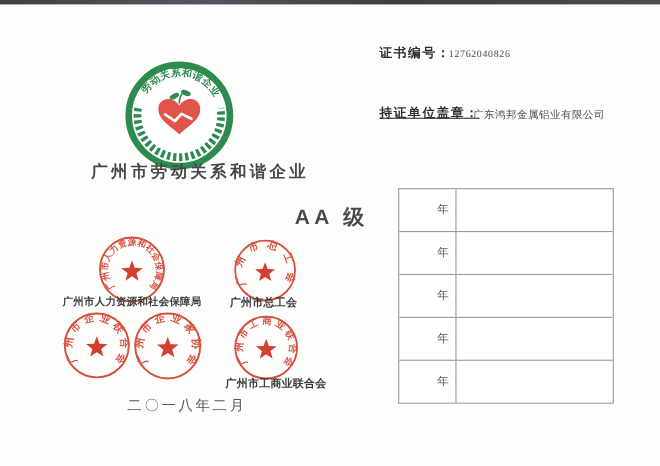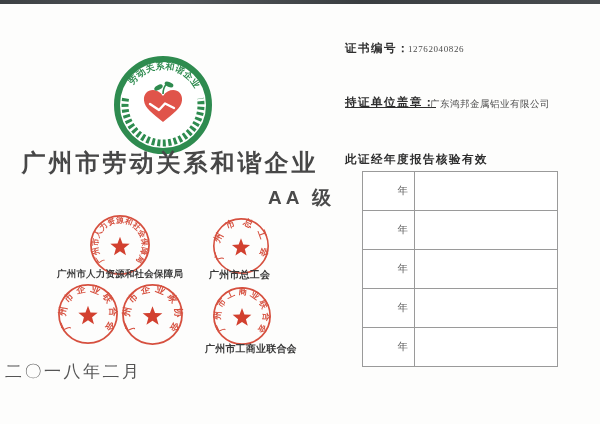--- a/index.html
+++ b/index.html
@@ -10,44 +10,44 @@
     -webkit-font-smoothing:antialiased;
   }
   .scan-top-edge{
     position:absolute;left:0;top:0;width:600px;height:4px;
     background:linear-gradient(90deg,#3d4144 0%,#52565a 30%,#3a3e41 60%,#484c4f 100%);
   }
   
   .left-col{position:absolute;left:5px;top:0;width:330px;height:424px;}
   .emblem{position:absolute;left:108px;top:55px;width:100px;height:100px;}
   .cert-title{
-    position:absolute;left:0;top:147px;width:330px;text-align:center;
-    font-size:24px;font-weight:bold;color:#474747;letter-spacing:3px;white-space:nowrap;
+    position:absolute;left:12px;top:147px;width:330px;text-align:center;
+    font-size:15px;font-weight:bold;color:#474747;letter-spacing:3px;white-space:nowrap;
   }
   .cert-grade{
     position:absolute;left:0;top:185px;width:330px;text-align:right;
     font-size:19px;font-weight:bold;color:#4a4a4a;letter-spacing:4px;
   }
   .seal{position:absolute;}
   .seal-1{left:84px;top:214px;width:62px;height:62px;}
   .seal-2{left:207px;top:217px;width:58px;height:58px;}
   .seal-3{left:52px;top:283px;width:62px;height:62px;}
   .seal-4{left:116px;top:283px;width:63px;height:63px;}
   .seal-5{left:207px;top:286px;width:60px;height:60px;}
   .seal-caption{
     position:absolute;font-size:9.5px;font-weight:bold;color:#3a3a3a;
     white-space:nowrap;letter-spacing:0.2px;
   }
   .cap-1{left:52px;top:268px;}
   .cap-2{left:204px;top:268px;font-size:10px;}
   .cap-3{left:47px;top:342px;}
   .cap-4{left:200px;top:342px;font-size:10px;}
   .issue-date{
-    position:absolute;left:0;top:360px;width:330px;text-align:left;
-    font-size:17px;color:#555;letter-spacing:2.5px;
+    position:absolute;left:0;top:360px;width:330px;text-align:center;
+    font-size:13px;color:#555;letter-spacing:2.5px;
   }
   
   .right-col{position:absolute;left:330px;top:0;width:270px;height:304px;}
   .field-label{
     position:absolute;font-size:11.5px;font-weight:bold;color:#2e2e2e;
     letter-spacing:1.5px;white-space:nowrap;
   }
   .lbl-certno{left:15px;top:41px;}
   .lbl-holder{left:15px;top:95px;text-decoration:underline;}
   .lbl-validity{left:15px;top:152px;}
@@ -164,21 +164,20 @@
 </div>
 
 <div class="right-col">
 
   <div class="field-label lbl-certno">证书编号：</div>
   <div class="field-value val-certno">12762040826</div>
 
   <div class="field-label lbl-holder">持证单位盖章：</div>
   <div class="field-value val-holder">广东鸿邦金属铝业有限公司</div>
 
-  <div class="field-label lbl-validity">此证经年度报告核验有效</div>
 
   <div class="verify-table">
     <div class="vt-row">
       <div class="vt-cell-year">年</div>
       <div class="vt-cell-blank"></div>
     </div>
     <div class="vt-row">
       <div class="vt-cell-year">年</div>
       <div class="vt-cell-blank"></div>
     </div>

